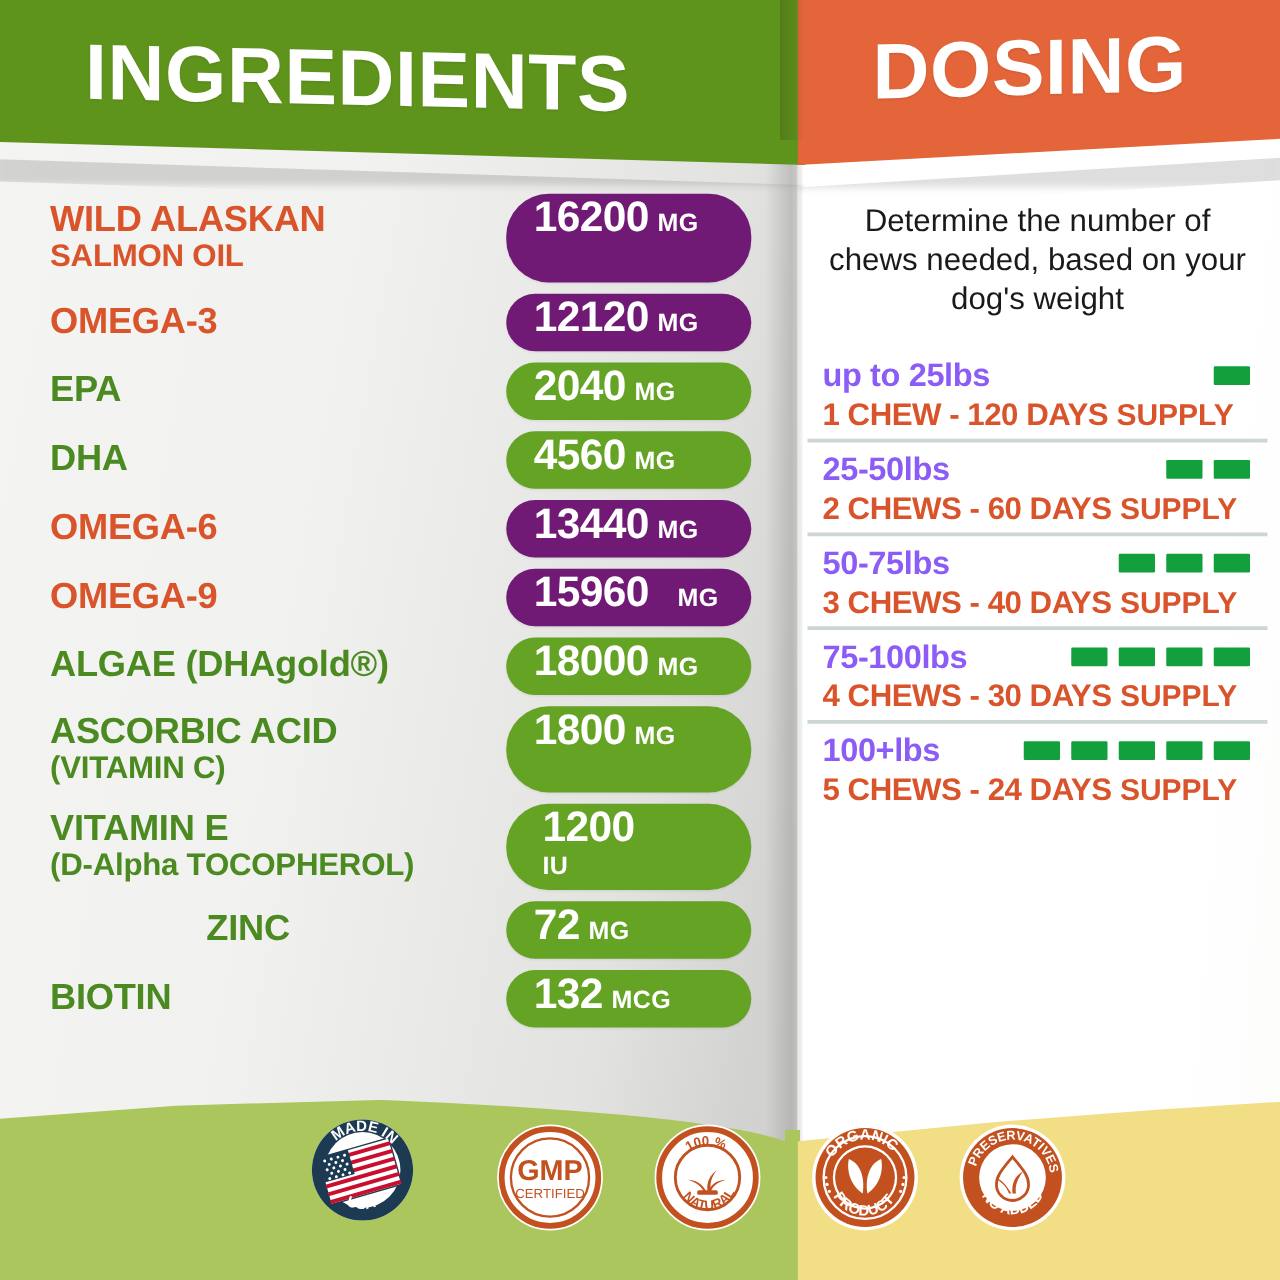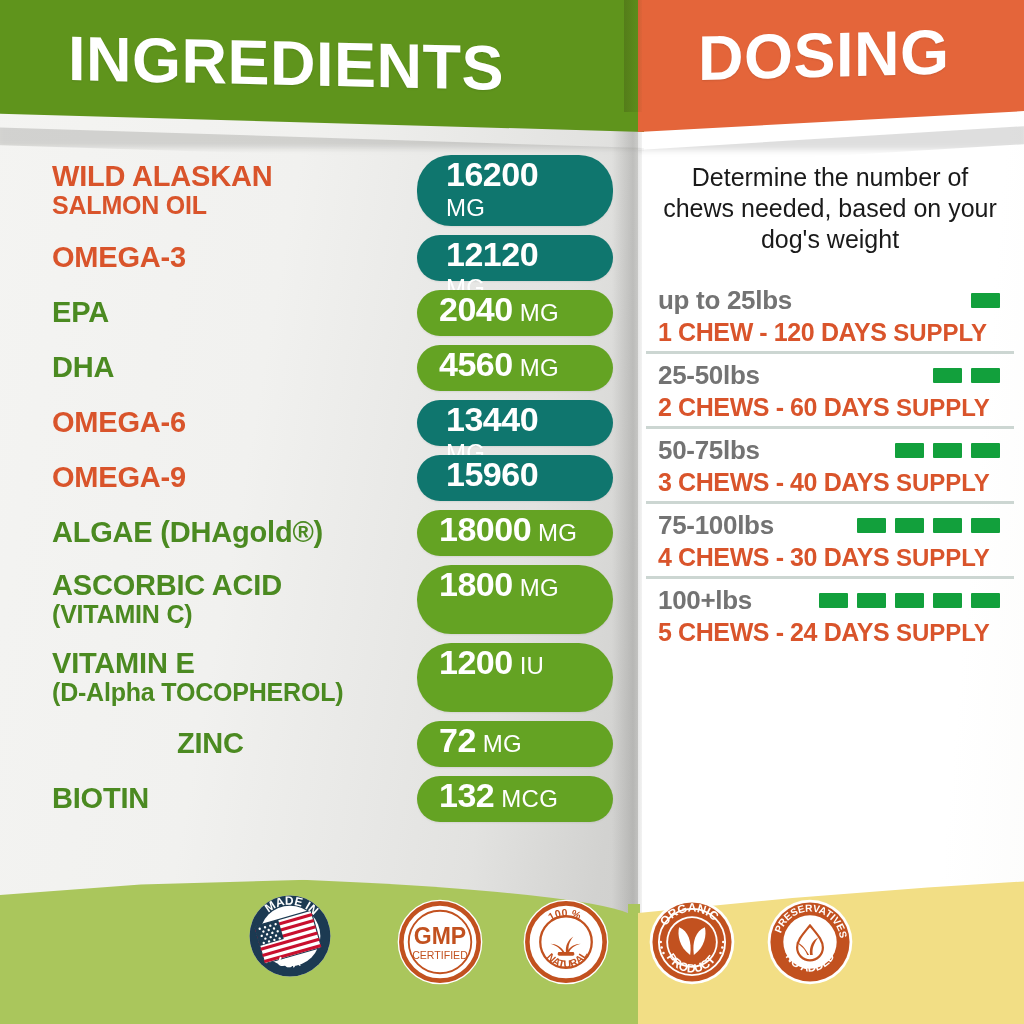--- a/index.html
+++ b/index.html
@@ -101,21 +101,21 @@
   .title-dosing {
     left: 698px; top: 22px;
     font-size: 63px;
     transform: skewY(-1.5deg);
     transform-origin: left top;
   }
 
   
   .ingredients {
     position: absolute;
-    left: 12px; top: 150px;
+    left: 0; top: 150px;
     width: 620px;
   }
   .ing-row {
     position: relative;
     display: flex;
     align-items: center;
     width: 100%;
   }
   .ing-name {
     flex: 0 0 auto;
@@ -139,30 +139,30 @@
     left: 405px;
     display: flex;
     align-items: baseline;
     justify-content: flex-start;
     padding-left: 22px;
     width: 196px;
     border-radius: 34px;
     color: #ffffff;
     box-shadow: 0 1px 2px rgba(0,0,0,0.07);
   }
-  .pill.orange { background: #0f766e; flex-direction: column; }
+  .pill.orange { background: #701a75; }
   .pill.green  { background: #64a323; }
   .pill-value {
     font-size: 34px;
     font-weight: 700;
     letter-spacing: -0.5px;
   }
   .pill-unit {
-    font-size: 24px;
-    font-weight: 400;
+    font-size: 20px;
+    font-weight: 700;
     margin-left: 7px;
     letter-spacing: 0.3px;
   }
 
   
   .dosing {
     position: absolute;
     left: 646px; top: 162px;
     width: 368px;
   }
@@ -184,21 +184,21 @@
   .dose-row + .dose-row {
     border-top: 3px solid #ccd6d2;
   }
   .dose-top {
     display: flex;
     align-items: center;
     justify-content: space-between;
     gap: 8px;
   }
   .dose-weight {
-    color: #737373;
+    color: #8b5cf6;
     font-weight: 700;
     font-size: 26px;
     white-space: nowrap;
     letter-spacing: -0.3px;
   }
   .chew-marks {
     display: flex;
     gap: 9px;
     padding-right: 6px;
   }
@@ -339,21 +339,21 @@
       </div>
       <div class="ing-row" style="height: 78px;">
         <div class="ing-name green">ASCORBIC ACID<span class="sub">(VITAMIN C)</span></div>
         <div class="pill green" style="height: 69px;">
           <span class="pill-value">1800</span>
           <span class="pill-unit">MG</span>
         </div>
       </div>
       <div class="ing-row" style="height: 78px;">
         <div class="ing-name green">VITAMIN E<span class="sub">(D-Alpha TOCOPHEROL)</span></div>
-        <div class="pill green" style="height: 69px;">
+        <div class="pill green" style="height: 69px; flex-direction: column;">
           <span class="pill-value">1200</span>
           <span class="pill-unit">IU</span>
         </div>
       </div>
       <div class="ing-row" style="height: 55px; justify-content: center;">
         <div class="ing-name green">ZINC</div>
         <div class="pill green" style="height: 46px;">
           <span class="pill-value">72</span>
           <span class="pill-unit">MG</span>
         </div>

